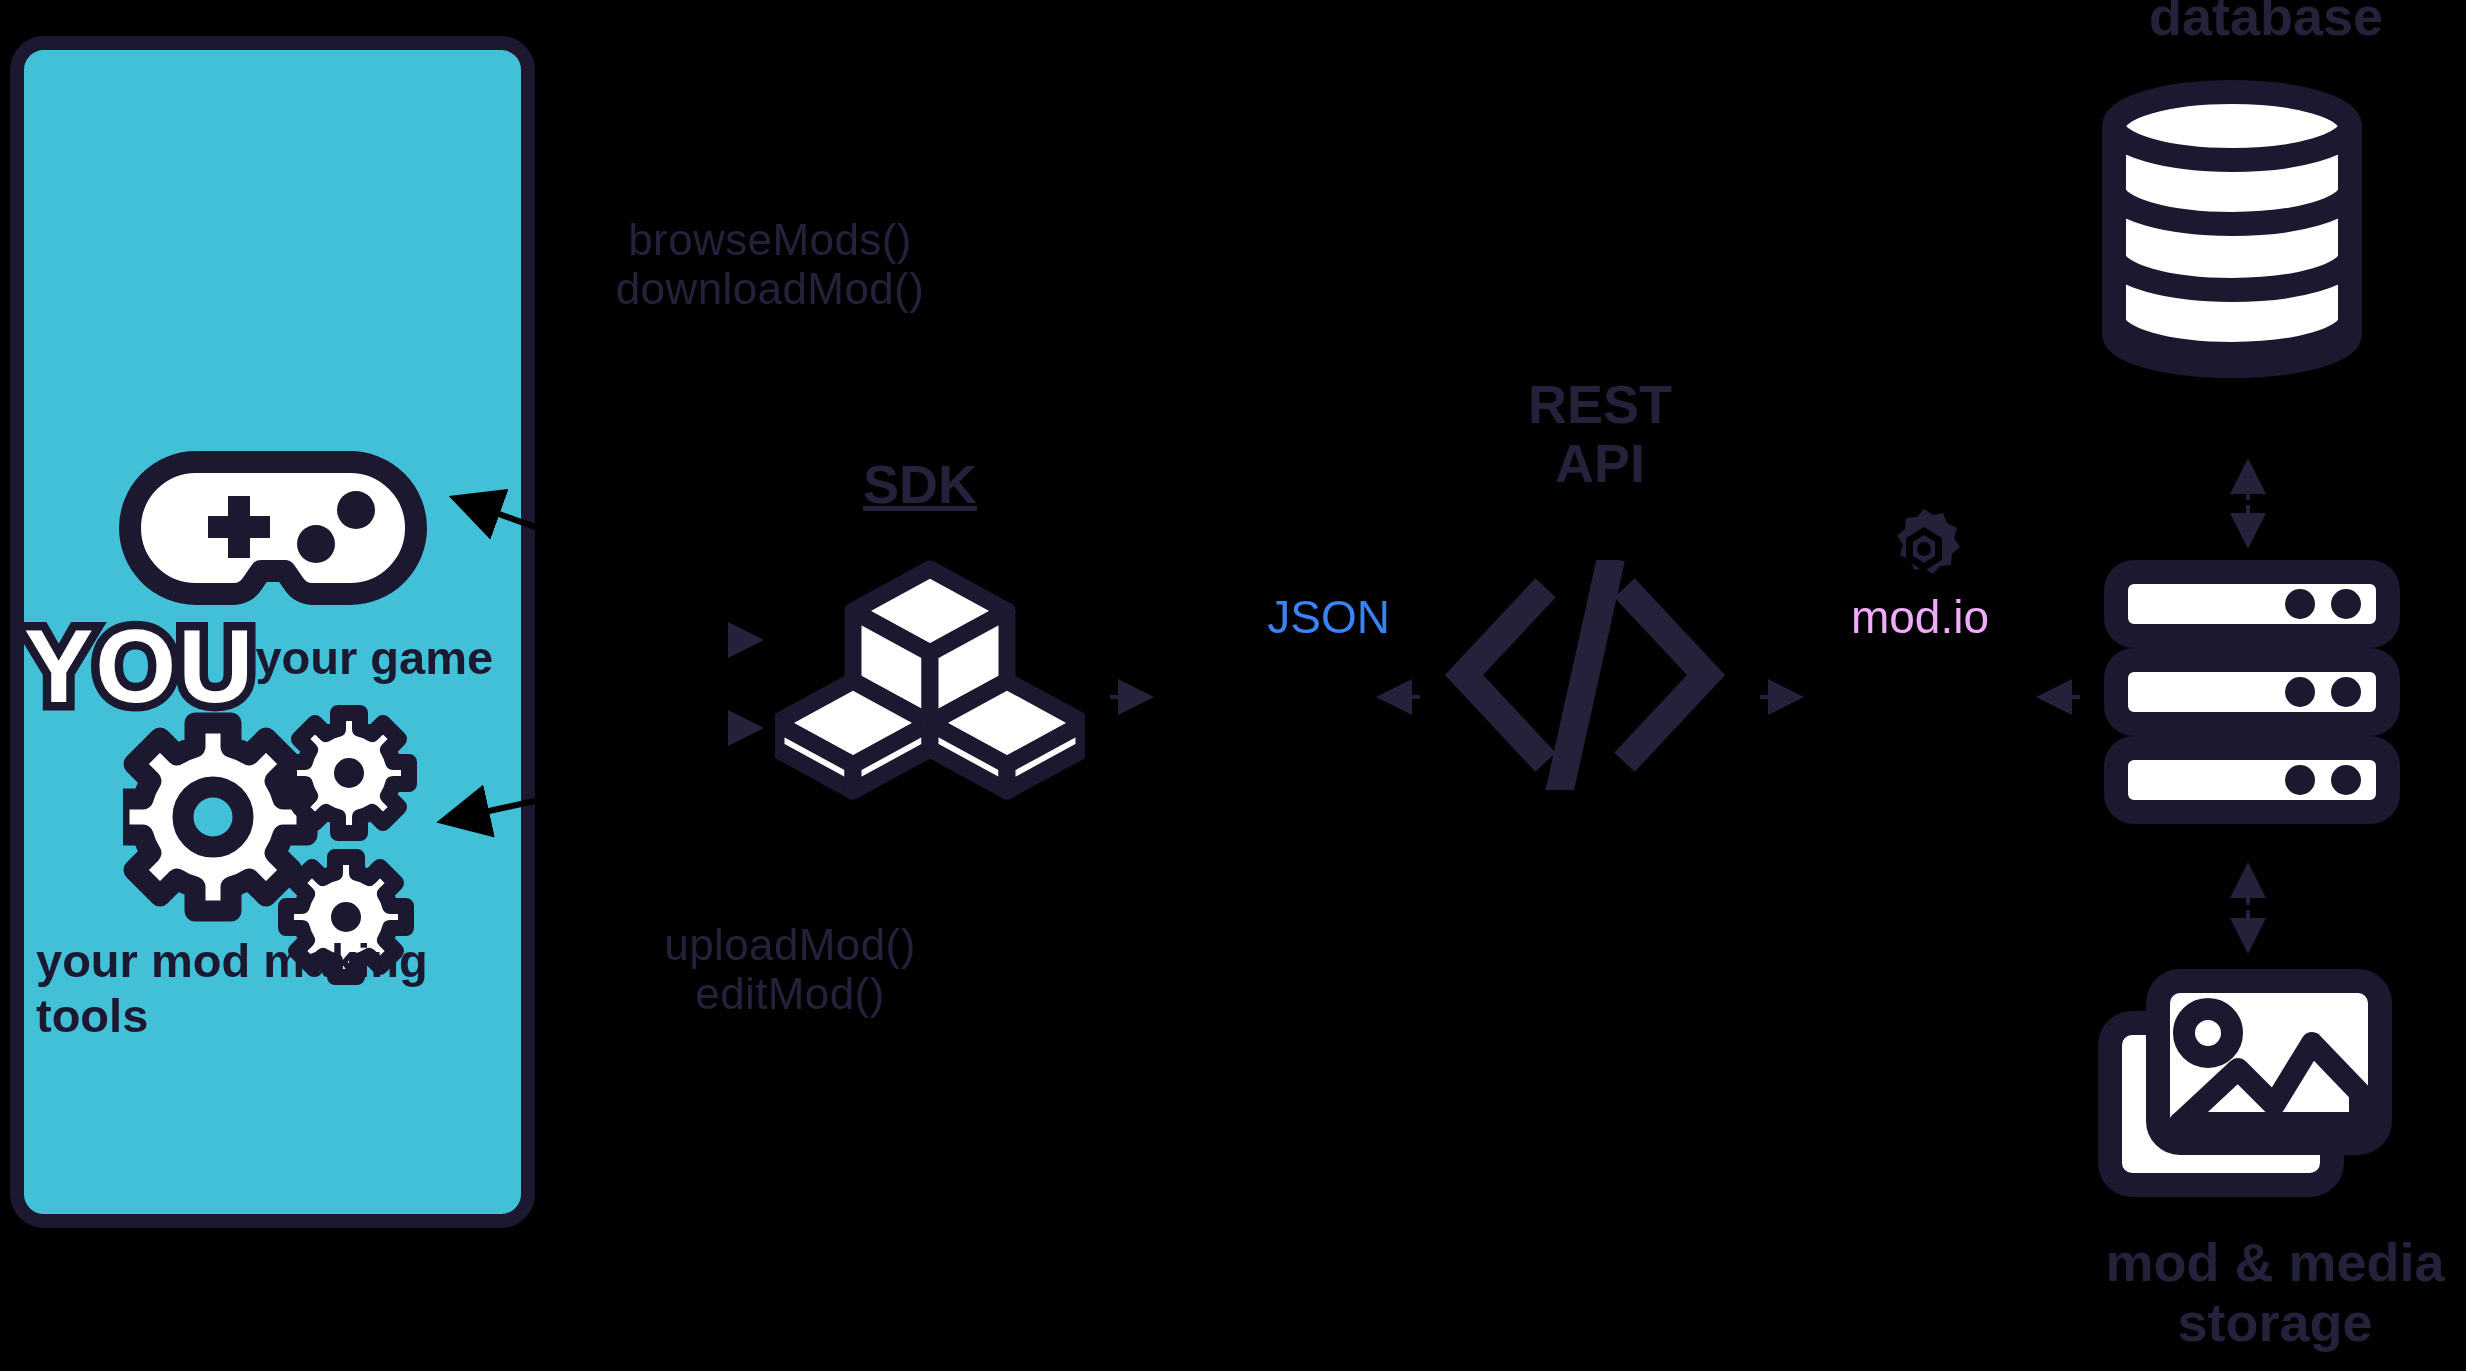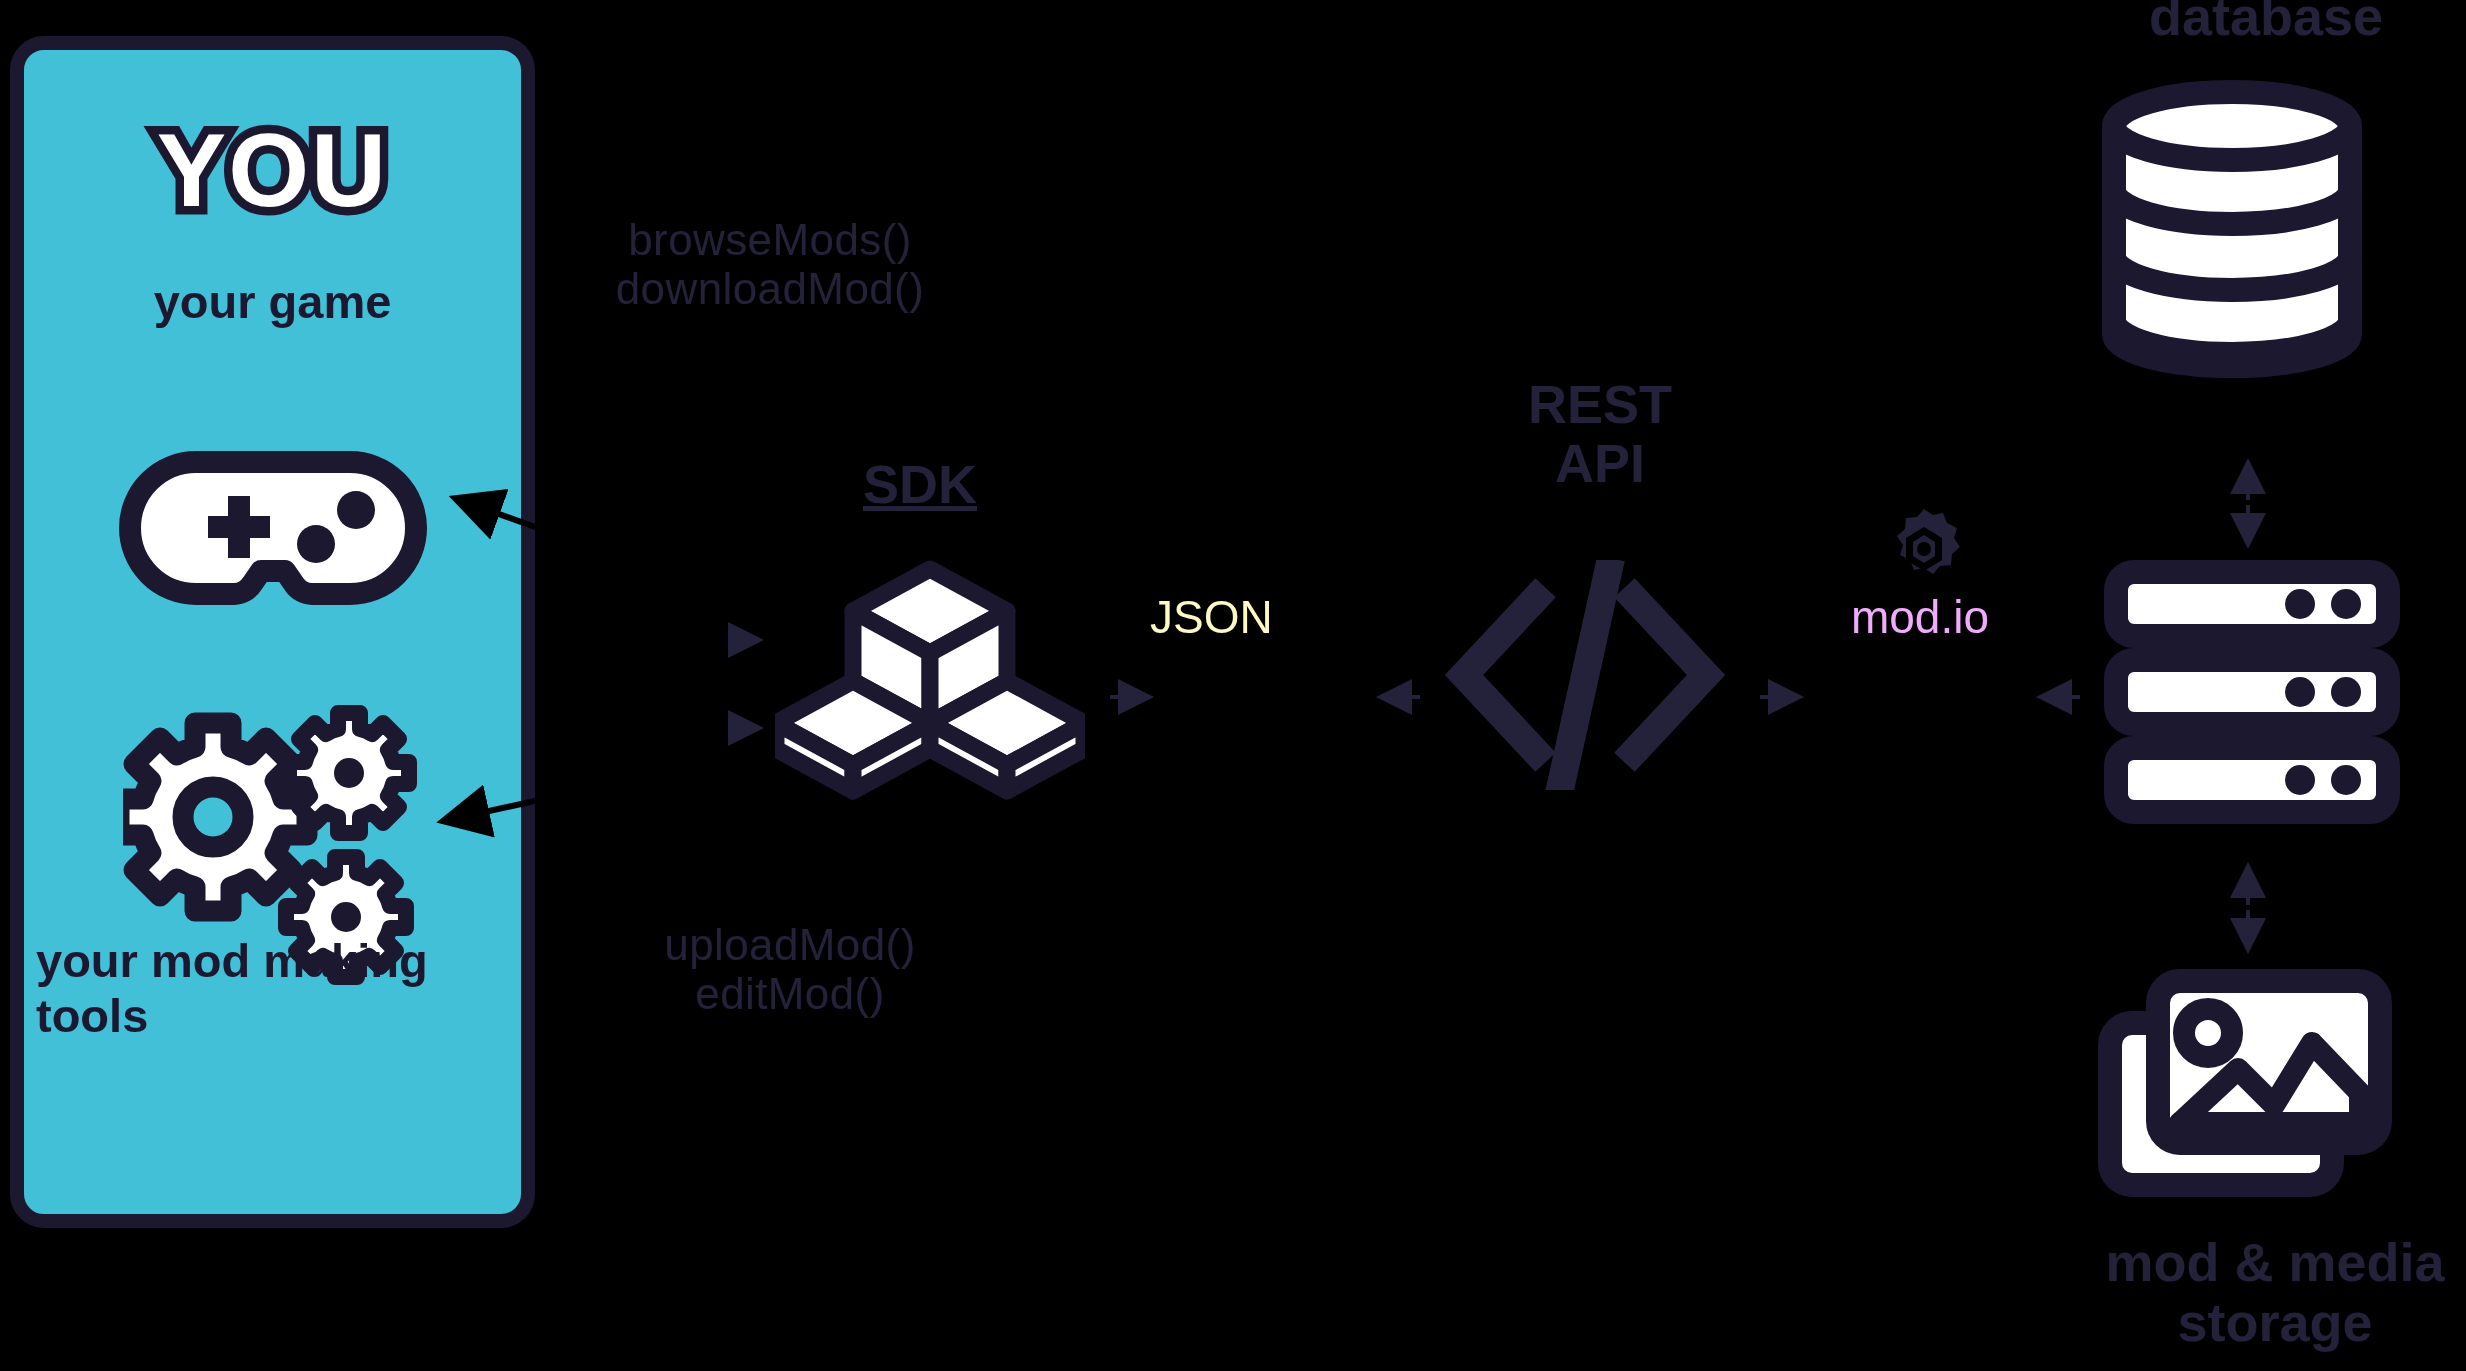--- a/index.html
+++ b/index.html
@@ -26,21 +26,21 @@
     position: absolute;
     left: 10px;
     top: 36px;
     width: 525px;
     height: 1192px;
     background: #41c0d8;
     border: 14px solid #1b1830;
     border-radius: 34px;
     box-sizing: border-box;
     display: flex;
-    flex-direction: column;
+    flex-direction: row;
     align-items: center;
   }
   .you-title {
     margin-top: 68px;
     font-size: 104px;
     font-weight: 700;
     letter-spacing: 2px;
     color: #ffffff;
     -webkit-text-stroke: 17px #1b1830;
     paint-order: stroke fill;
@@ -102,22 +102,22 @@
     white-space: pre-line;
   }
   .title-sdk { left: 760px; top: 455px; width: 320px; text-decoration: underline; }
   .title-rest { left: 1440px; top: 375px; width: 320px; }
 
   .json-label {
     position: absolute;
     left: 1150px; top: 590px;
     width: 240px;
     font-size: 46px;
-    color: #fef9c3;
-    text-align: left;
+    color: #3b82f6;
+    text-align: right;
   }
   .modio-label {
     position: absolute;
     left: 1790px; top: 590px;
     width: 260px;
     font-size: 46px;
     color: #f0abfc;
     text-align: center;
   }
   .modio-logo {

